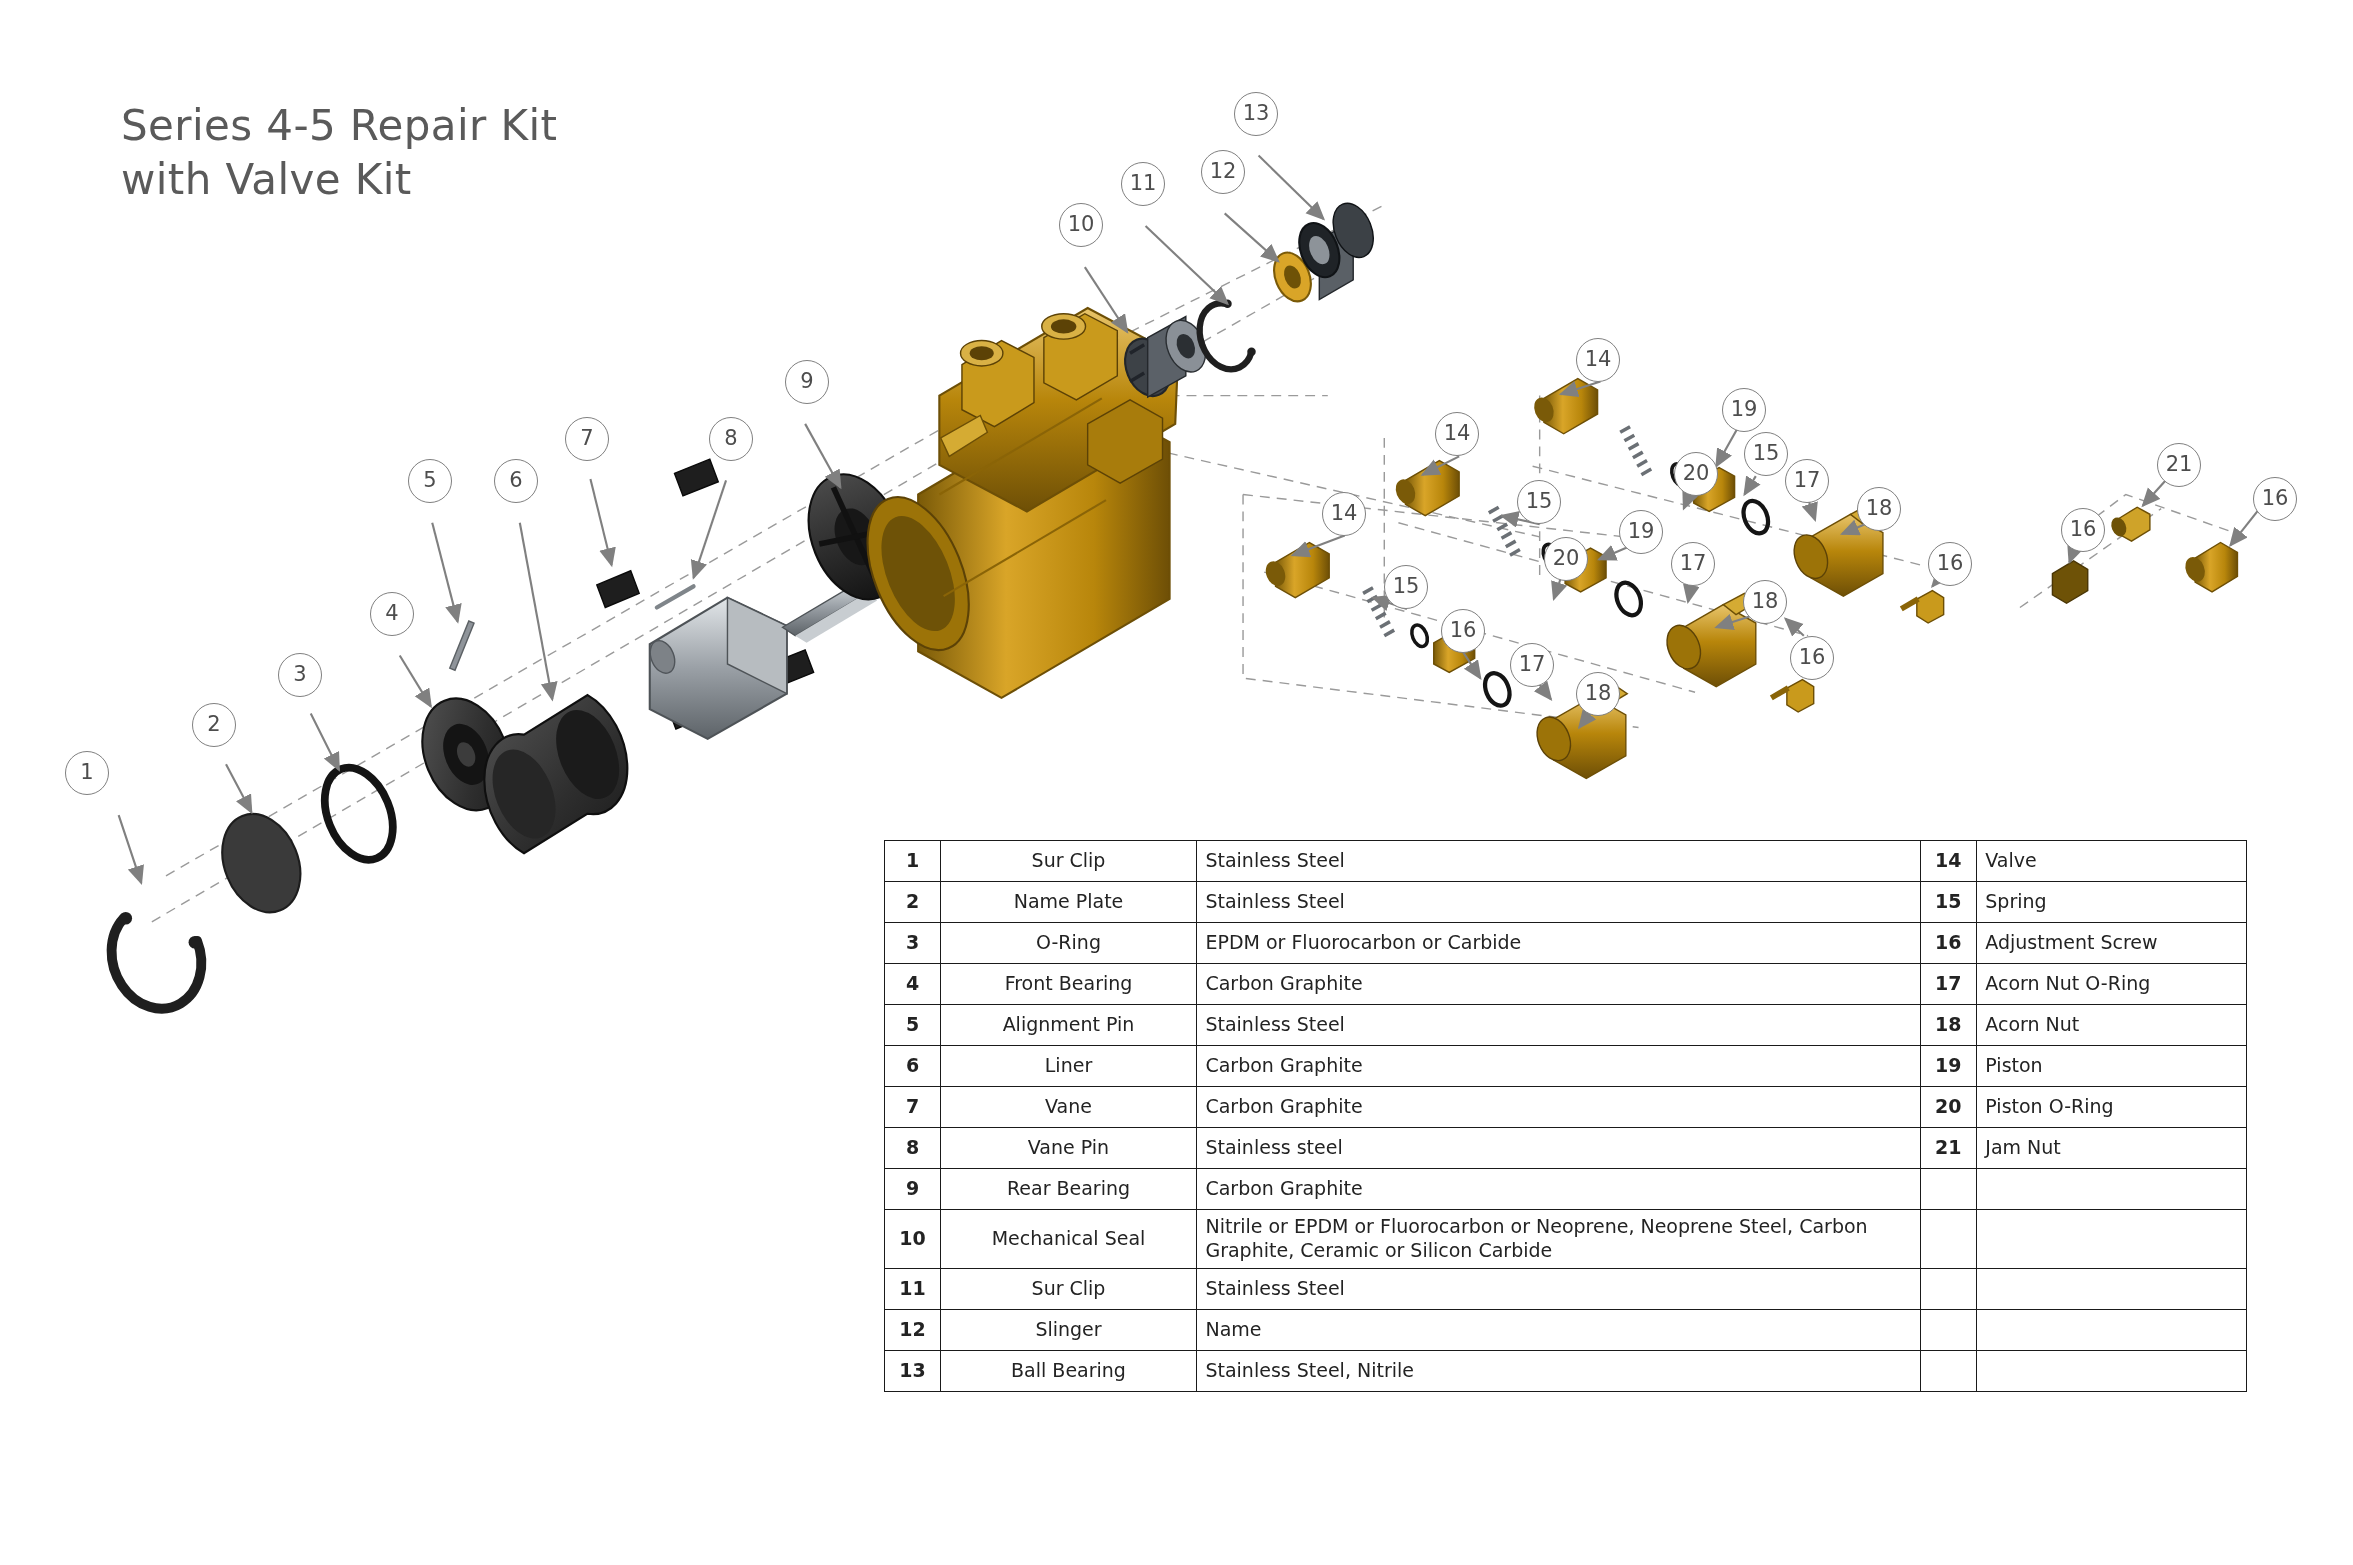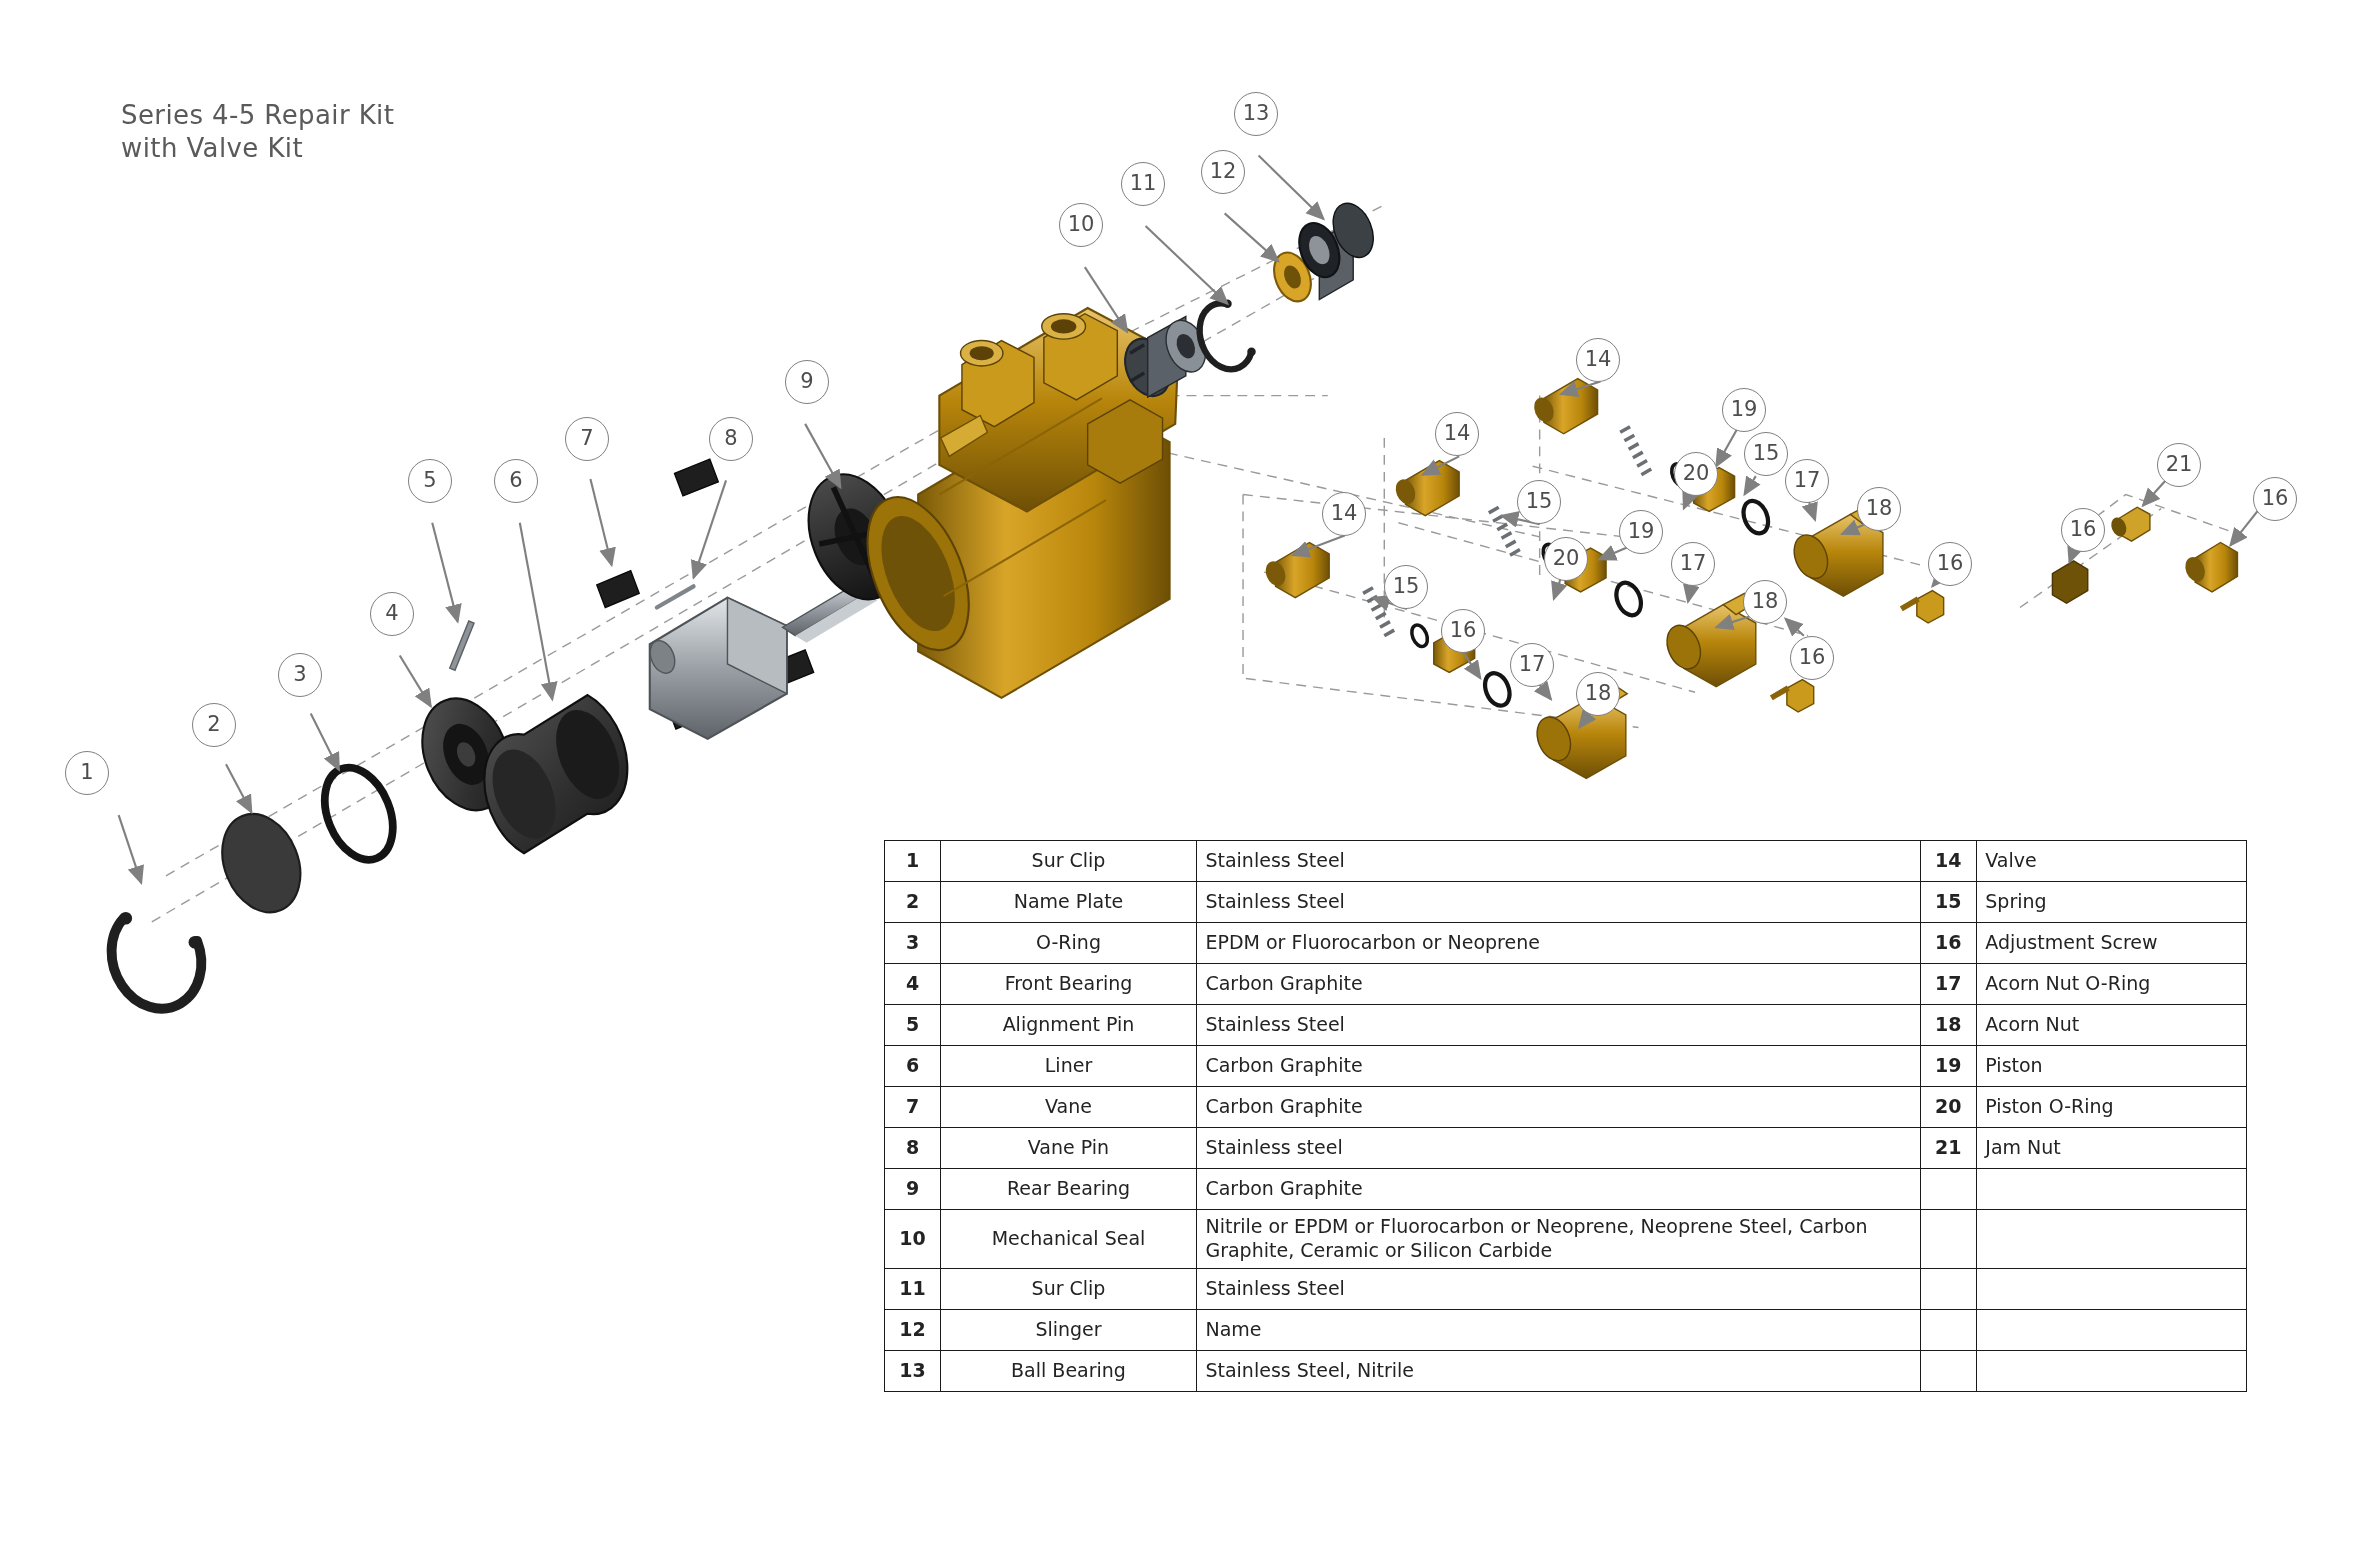--- a/index.html
+++ b/index.html
@@ -20,21 +20,21 @@
     left: 0; top: 0;
     width: 2354px;
     height: 1566px;
   }
 
   
   #title {
     position: absolute;
     left: 121px;
     top: 99px;
-    font-size: 26px;
+    font-size: 42px;
     line-height: 1.28;
     color: #5a5a5a;
     font-family: "DejaVu Sans", sans-serif;
     font-weight: 400;
     letter-spacing: 0.4px;
     white-space: pre-line;
   }
 
   
   .callout {
@@ -456,21 +456,21 @@
         <tr>
           <td class="num">2</td>
           <td class="name">Name Plate</td>
           <td class="mat">Stainless Steel</td>
           <td class="num2">15</td>
           <td class="name2">Spring</td>
         </tr>
         <tr>
           <td class="num">3</td>
           <td class="name">O-Ring</td>
-          <td class="mat">EPDM or Fluorocarbon or Neoprene</td>
+          <td class="mat">EPDM or Fluorocarbon or Carbide</td>
           <td class="num2">16</td>
           <td class="name2">Adjustment Screw</td>
         </tr>
         <tr>
           <td class="num">4</td>
           <td class="name">Front Bearing</td>
           <td class="mat">Carbon Graphite</td>
           <td class="num2">17</td>
           <td class="name2">Acorn Nut O-Ring</td>
         </tr>

